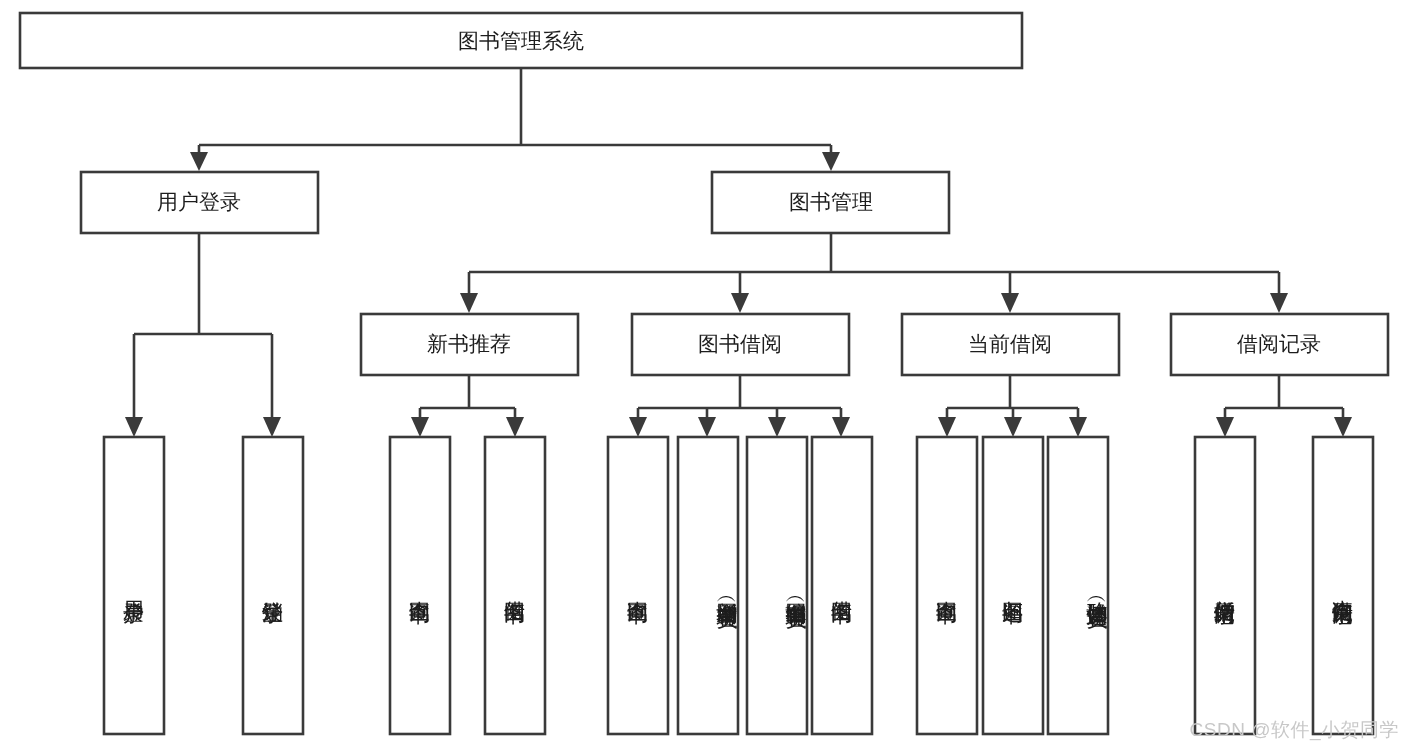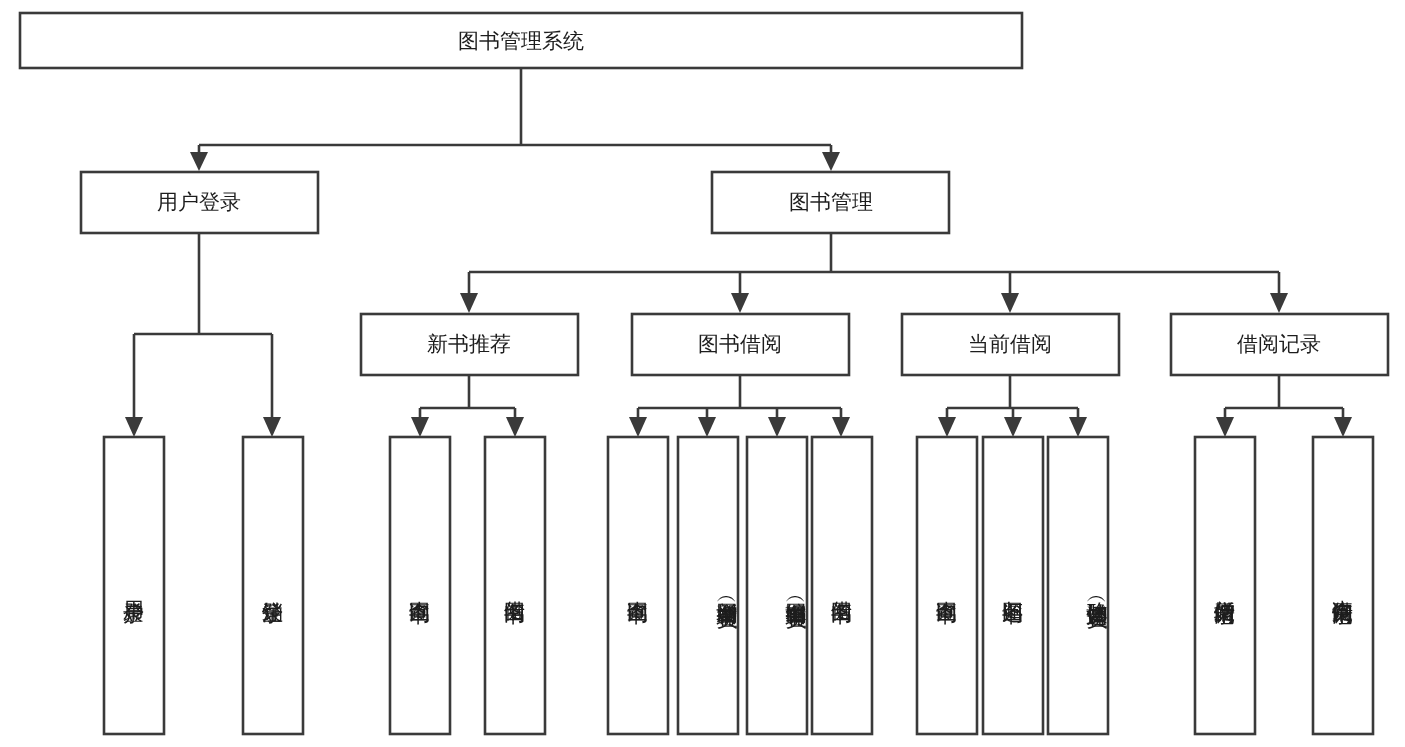--- a/index.html
+++ b/index.html
@@ -221,13 +221,14 @@
   <div class="vlabel" style="left:747px; top:437px; width:60px; height:297px; align-items:flex-start; padding-top:8px; box-sizing:border-box;">编辑图书（管理员）</div>
   <div class="vlabel" style="left:812px; top:437px; width:60px; height:297px;">借阅图书</div>
 
   <div class="vlabel" style="left:917px; top:437px; width:60px; height:297px;">查询图书</div>
   <div class="vlabel" style="left:983px; top:437px; width:60px; height:297px;">归还图书</div>
   <div class="vlabel" style="left:1048px; top:437px; width:60px; height:297px; align-items:flex-start; padding-top:8px; box-sizing:border-box;">确认归还（管理员）</div>
 
   <div class="vlabel" style="left:1195px; top:437px; width:60px; height:297px;">新增借阅记录</div>
   <div class="vlabel" style="left:1313px; top:437px; width:60px; height:297px;">查询借阅记录</div>
 
+  <div class="watermark">CSDN @软件_小贺同学</div>
 </div>
 
 </body></html>

